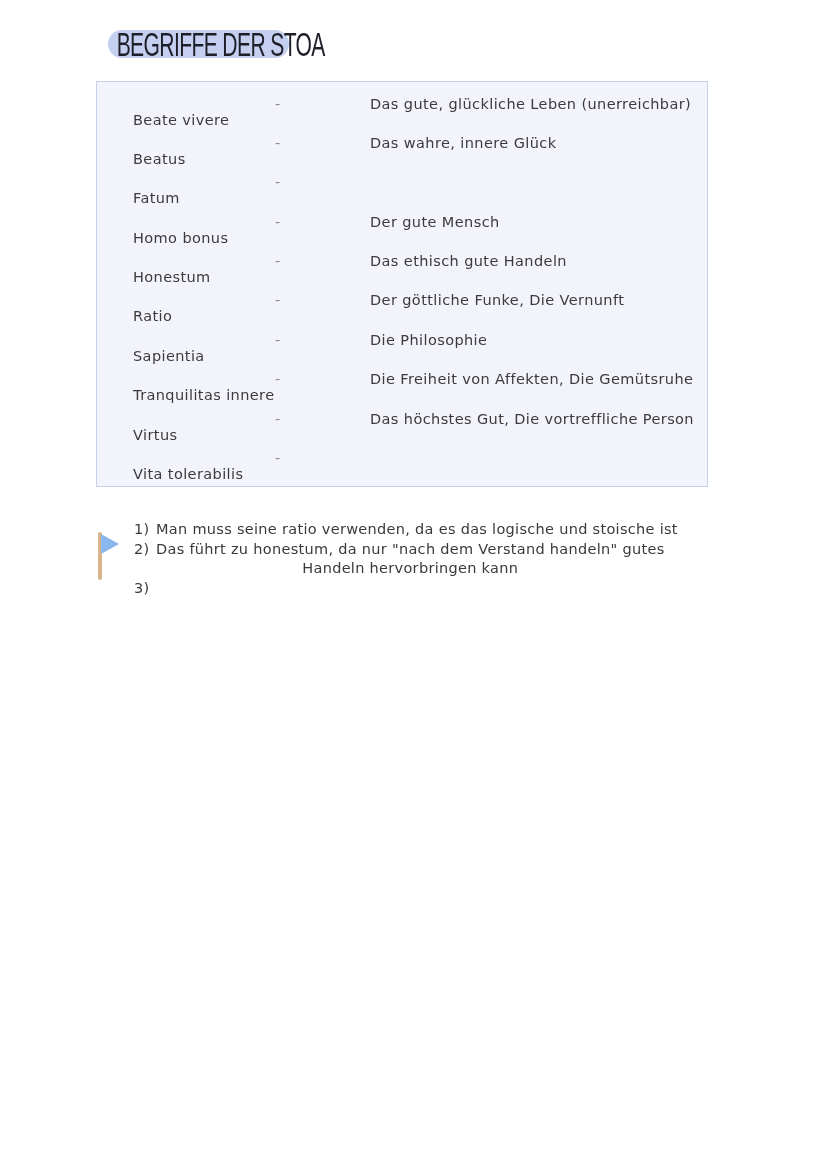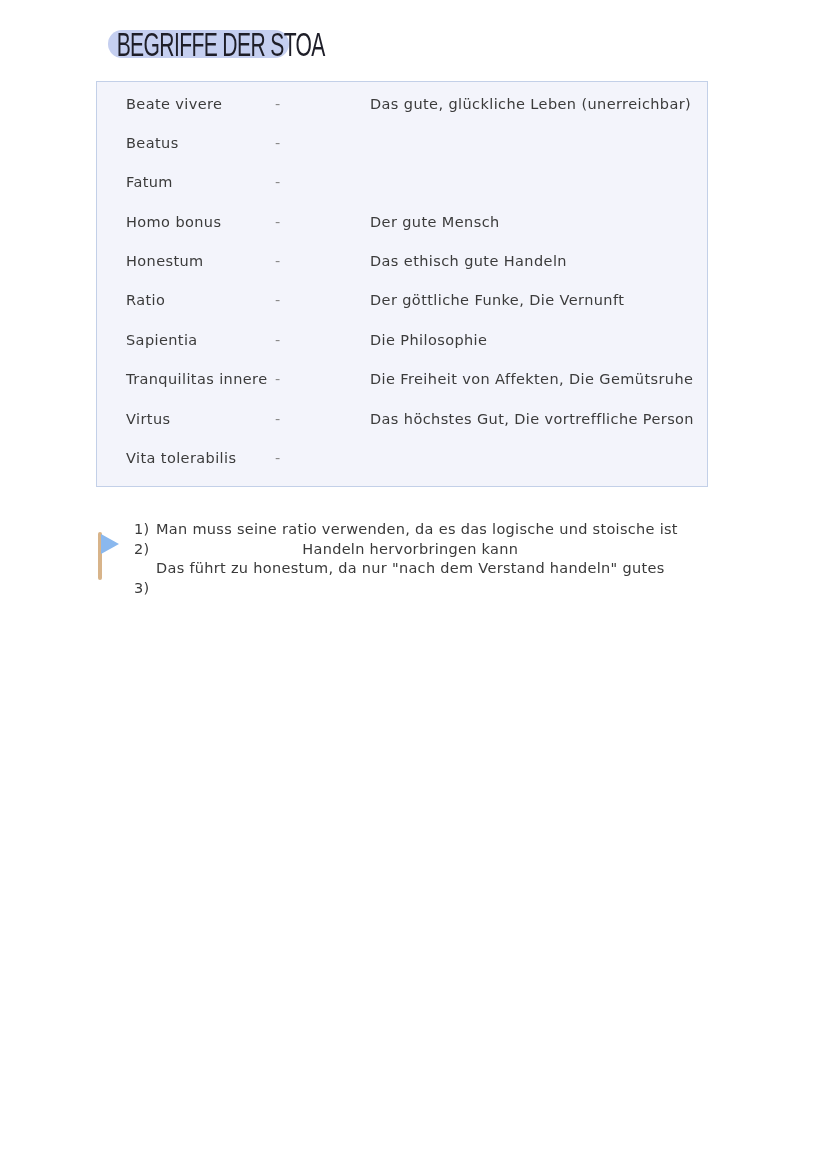--- a/index.html
+++ b/index.html
@@ -59,22 +59,23 @@
     left: 0;
     height: 24px;
     width: 100%;
     font-size: 14.5px;
     line-height: 24px;
     color: #3b3b3b;
     letter-spacing: 0.4px;
   }
   .term-name {
     position: absolute;
-    left: 29px;
-    white-space: nowrap;
+    left: 36px;
+    white-space: nowrap;
+    margin-top: 16px;
   }
   .term-dash {
     position: absolute;
     left: 178px;
     color: #8a8a8a;
   }
   .term-def {
     position: absolute;
     left: 234px;
     white-space: nowrap;
@@ -147,20 +148,21 @@
 
 <div class="terms-box">
   <div class="term-row" style="top:10px">
     <span class="term-name">Beate vivere</span>
     <span class="term-dash">-</span>
     <span class="term-def">Das gute, glückliche Leben (unerreichbar)</span>
   </div>
   <div class="term-row" style="top:49px">
     <span class="term-name">Beatus</span>
     <span class="term-dash">-</span>
+    <span class="term-def">Das wahre, innere Glück</span>
   </div>
   <div class="term-row" style="top:88px">
     <span class="term-name">Fatum</span>
     <span class="term-dash">-</span>
   </div>
   <div class="term-row" style="top:128px">
     <span class="term-name">Homo bonus</span>
     <span class="term-dash">-</span>
     <span class="term-def">Der gute Mensch</span>
   </div>
@@ -203,21 +205,21 @@
   <div class="note-list">
     <div class="note-item">
       <span class="note-num">1)</span>
       <span class="note-text-wrap">
         <span class="note-line">Man muss seine ratio verwenden, da es das logische und stoische ist</span>
       </span>
     </div>
     <div class="note-item">
       <span class="note-num">2)</span>
       <span class="note-text-wrap">
+        <span class="note-line">Das führt zu honestum, da nur "nach dem Verstand handeln" gutes</span>
         <span class="note-line">Handeln hervorbringen kann</span>
-        <span class="note-line">Das führt zu honestum, da nur "nach dem Verstand handeln" gutes</span>
       </span>
     </div>
     <div class="note-item">
       <span class="note-num">3)</span>
     </div>
   </div>
 </div>
 
 </body></html>

